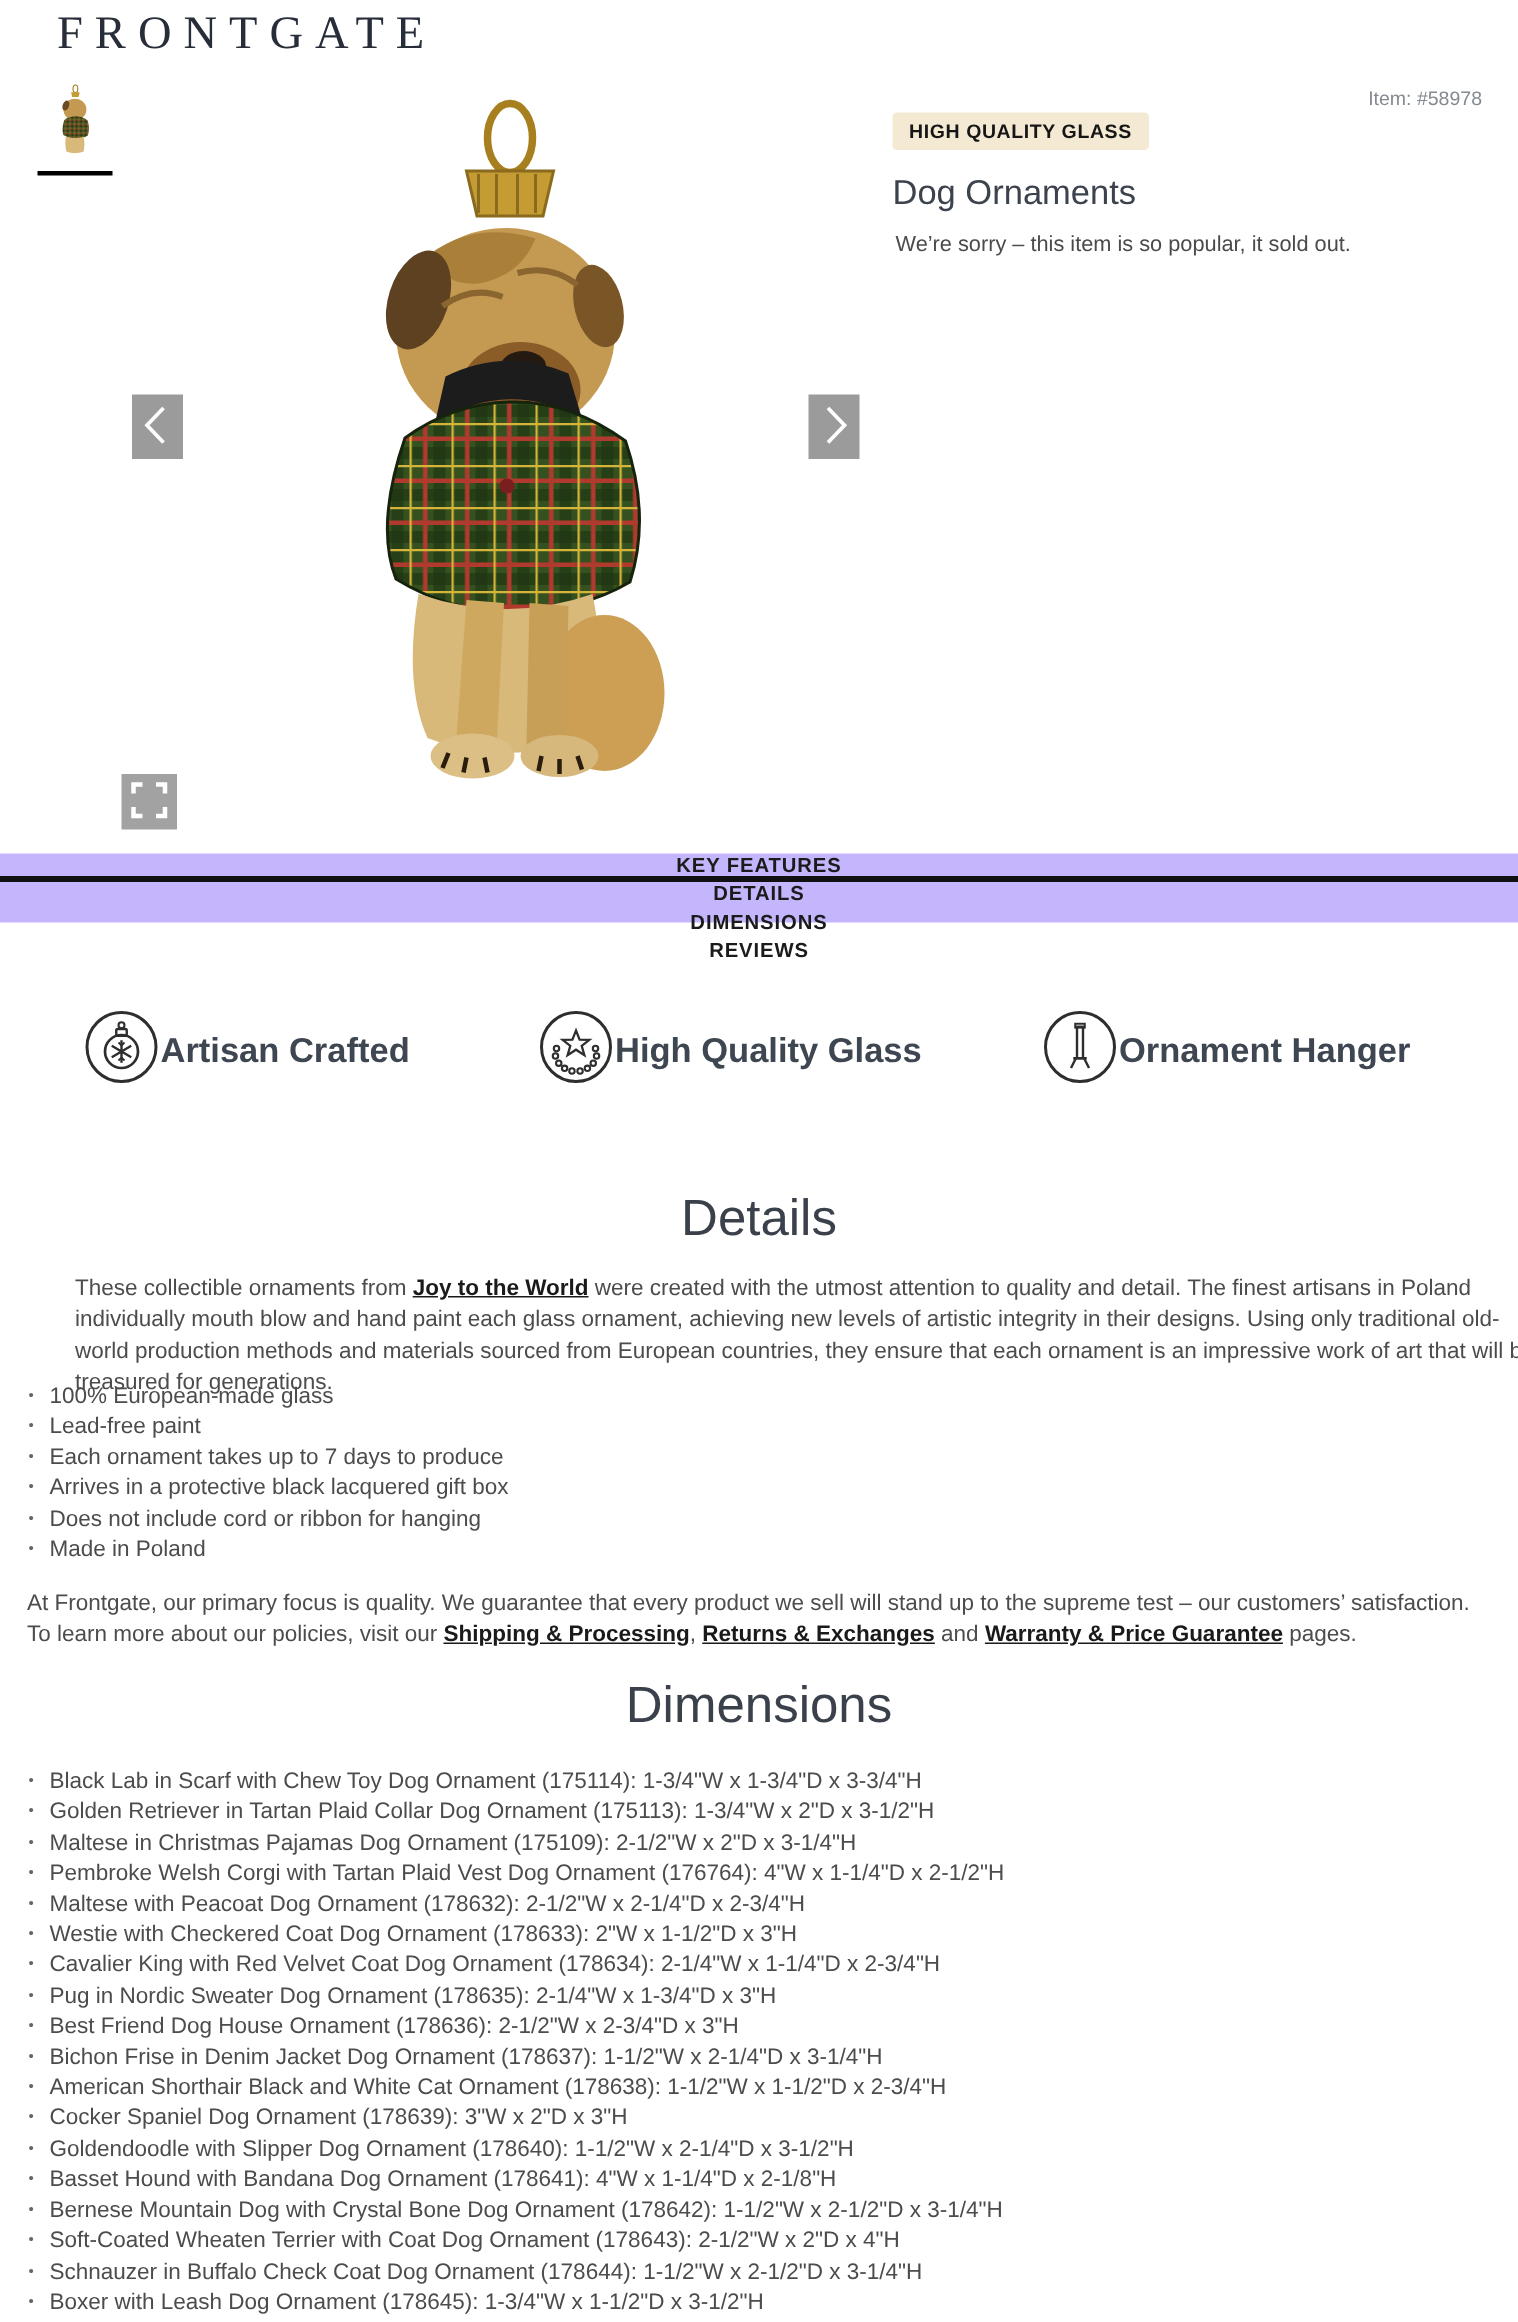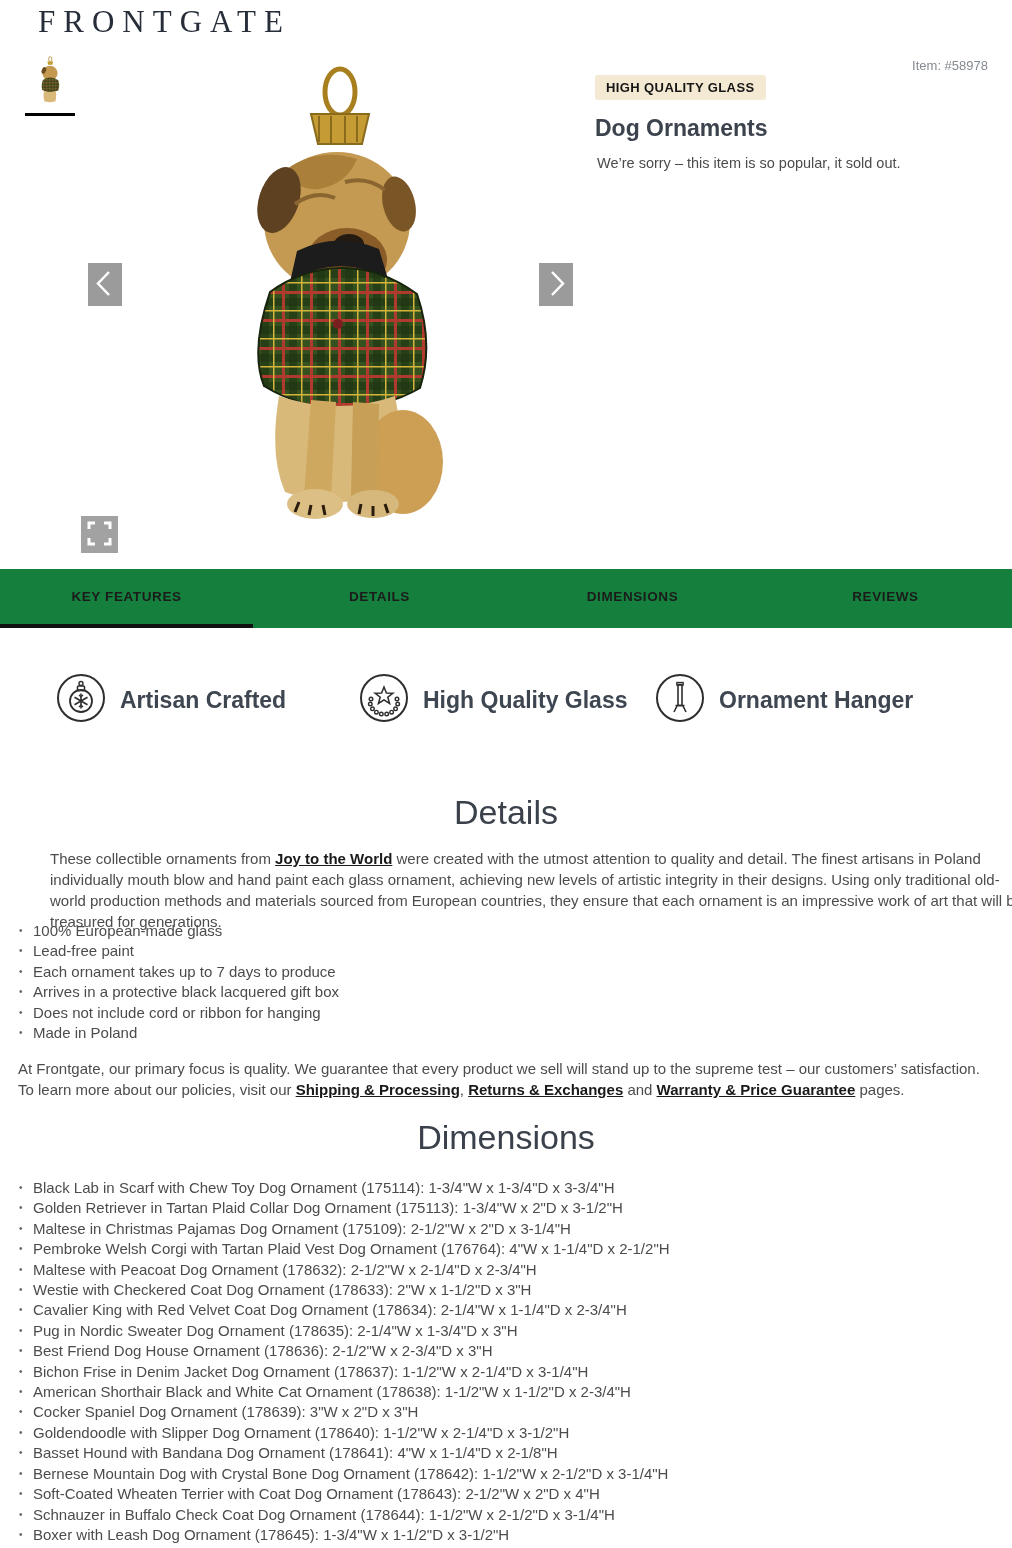--- a/index.html
+++ b/index.html
@@ -20,35 +20,35 @@
   .arrow-left  { left:88px;  top:263px; }
   .arrow-right { left:539px; top:263px; }
   .fullscreen-btn { position:absolute; left:81px; top:516px; width:37px; height:37px;
                     background:#a2a2a2; border:none; cursor:pointer; padding:0;
                     display:flex; align-items:center; justify-content:center; }
 
   
   .buy-box { position:absolute; left:595px; top:75px; width:400px; }
   .badge { display:inline-block; background:#f4e9d2; color:#161616; font-size:13px; font-weight:700;
            letter-spacing:.4px; padding:5px 11px; border-radius:3px; }
-  .product-title { margin-top:15px; font-size:23px; font-weight:700; color:#3c434d; }
+  .product-title { margin-top:15px; font-size:23px; font-weight:400; color:#3c434d; }
   .soldout { margin-top:13px; margin-left:2px; font-size:14.5px; color:#4b4b4b; }
 
   
-  .tabs { position:absolute; left:0; top:569px; width:1012px; height:59px; background:#15803d; display:flex; }
+  .tabs { position:absolute; left:0; top:569px; width:1012px; height:46px; background:#c4b5fd; display:flex;flex-direction:column; }
   .tab { flex:1; display:flex; align-items:center; justify-content:center; font-size:13.5px;
          font-weight:700; letter-spacing:.6px; color:#1b1b1b; cursor:pointer;
          border-bottom:4px solid transparent; }
   .tab.active { border-bottom-color:#111; }
 
   
-  .feature { position:absolute; display:flex; align-items:center; gap:13px; }
+  .feature { position:absolute; display:flex; align-items:center; }
   .feature-1 { left:55px;  top:672px; }
   .feature-2 { left:358px; top:672px; }
-  .feature-3 { left:654px; top:672px; }
+  .feature-3 { left:694px; top:672px; }
   .feature-label { font-size:23px; font-weight:700; color:#3e4651; }
 
   
   .section-heading { position:absolute; left:0; width:1012px; text-align:center;
                      font-size:34px; font-weight:400; color:#3a414b; }
   .details-heading { top:793px; }
   .dimensions-heading { top:1118px; }
   .text-block { position:absolute; left:18px; width:978px; font-size:15px; color:#4c4c4c; line-height:21px; }
   .details-paragraph { top:848px;margin-left:32px; }
   .policy-paragraph  { top:1058px; }

